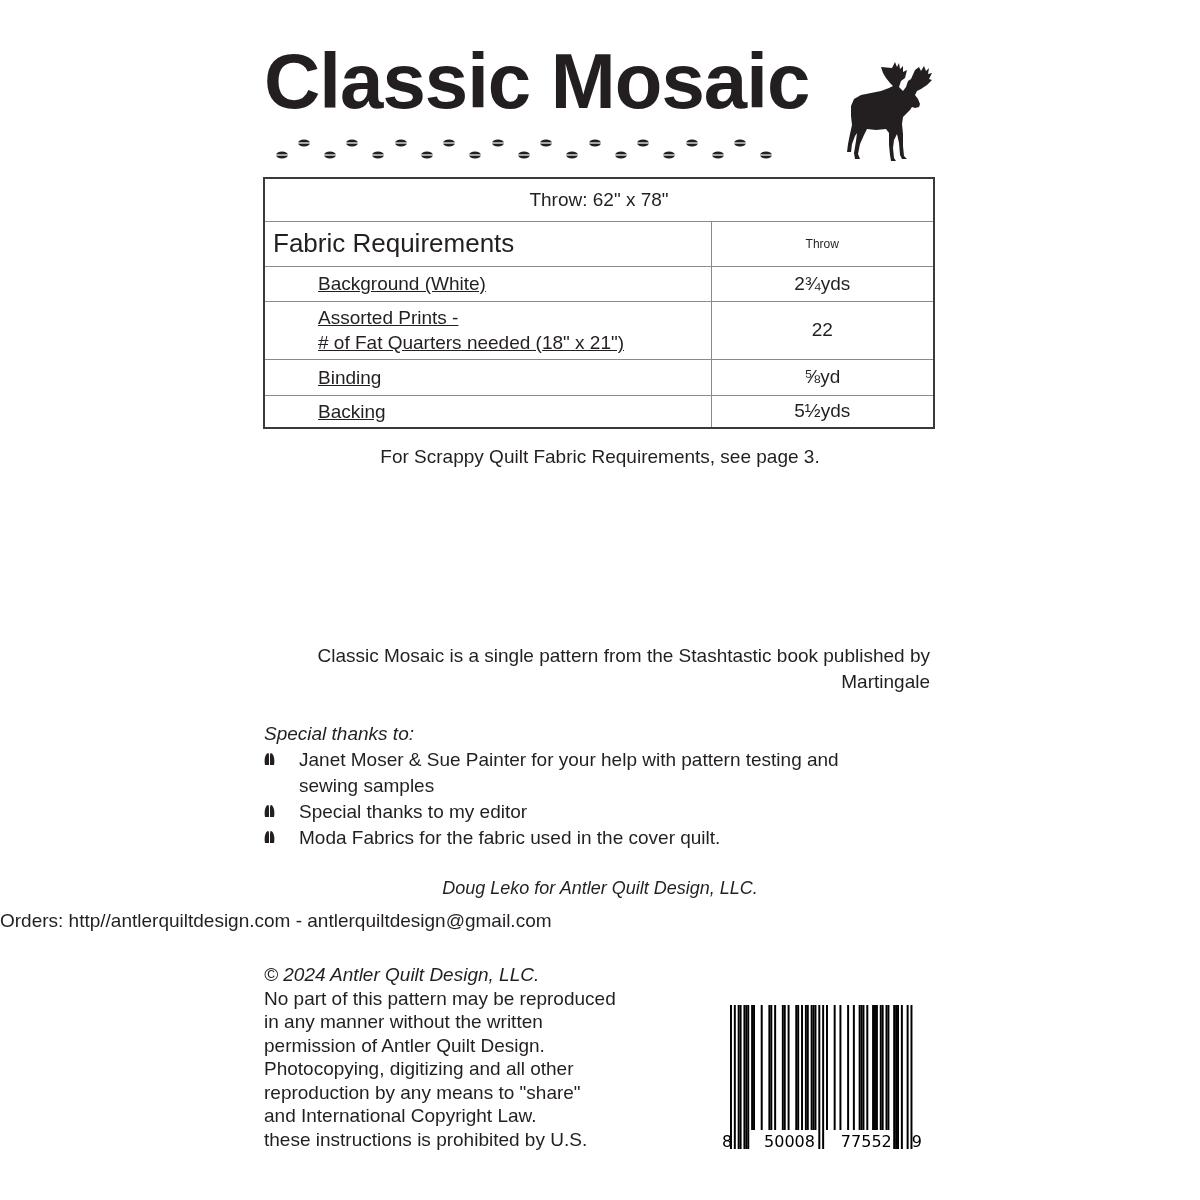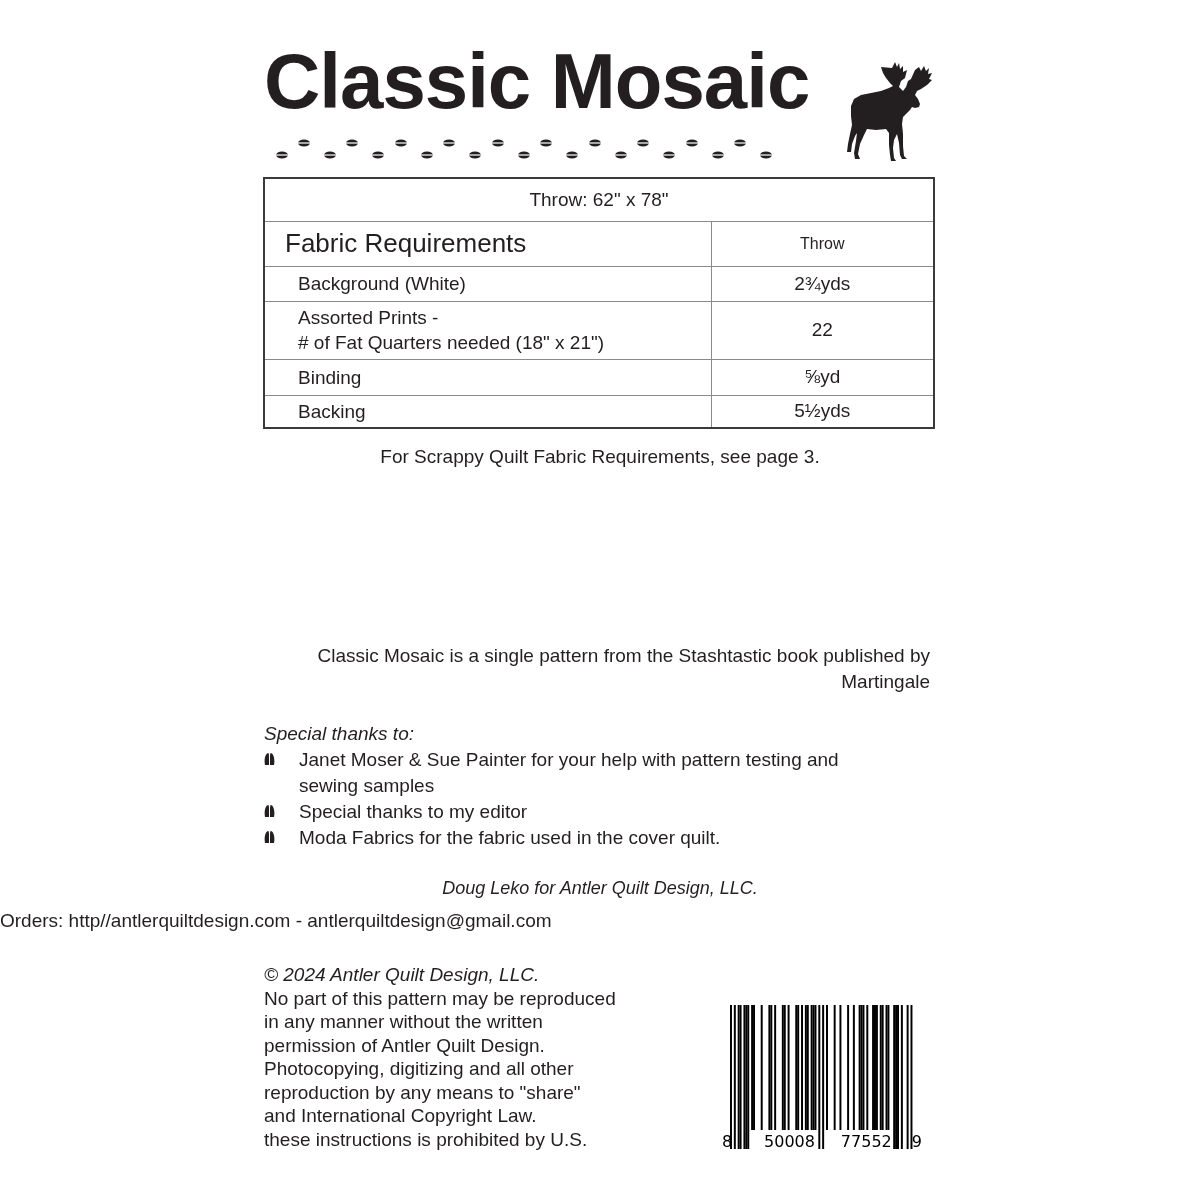--- a/index.html
+++ b/index.html
@@ -16,23 +16,23 @@
 
   .fabric-table {
     position: absolute; left: 263px; top: 177px; width: 672px;
     border: 2px solid #3a3a3a; border-collapse: collapse;
   }
   .fabric-table td {
     border: 1px solid #8a8a8a; font-size: 19px; color: #231f20; vertical-align: middle;
   }
   .row-size td { height: 43px; text-align: center; }
   .row-head td { height: 45px; }
-  .row-head .section-title { font-size: 26px; padding-left: 20px; }
-  .row-head .col-head { font-size: 16px; }
-  .item-label { padding-left: 33px; line-height: 25px; }
+  .row-head .section-title { font-size: 26px; padding-left: 8px; }
+  .row-head .col-head { font-size: 12px; }
+  .item-label { padding-left: 53px; line-height: 25px; text-decoration: underline; }
   .item-val { text-align: center; width: 223px; }
   .r-bg td { height: 35px; }
   .r-as td { height: 58px; }
   .r-bi td { height: 36px; }
   .r-ba td { height: 33px; }
 
   .note { position: absolute; left: 0; width: 1200px; top: 446px; text-align: center; font-size: 19px; }
 
   .about { position: absolute; left: 270px; width: 660px; top: 643px; text-align: right; font-size: 19px; line-height: 26px; }
 

